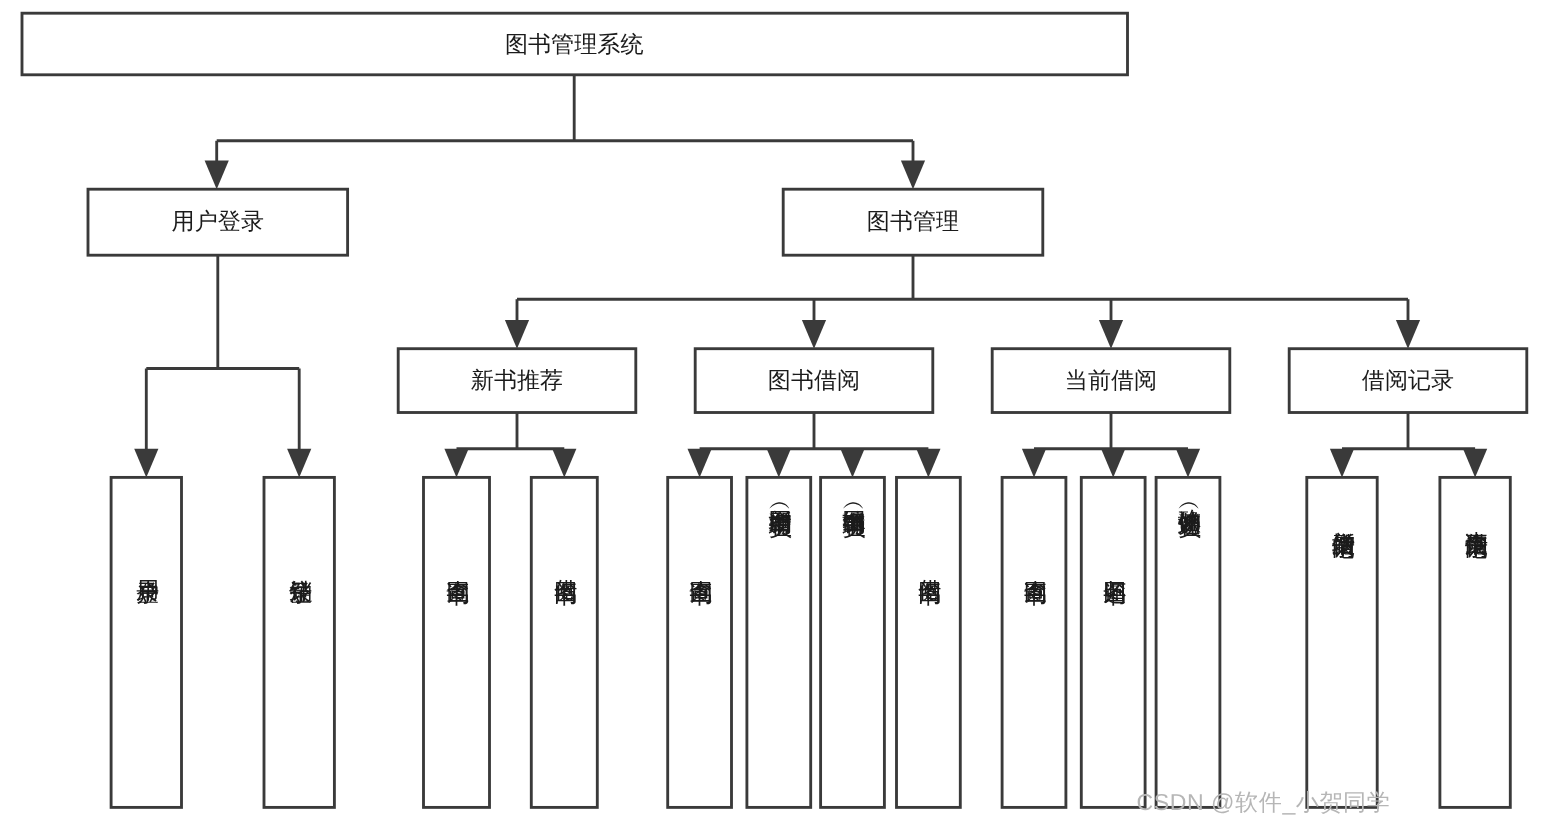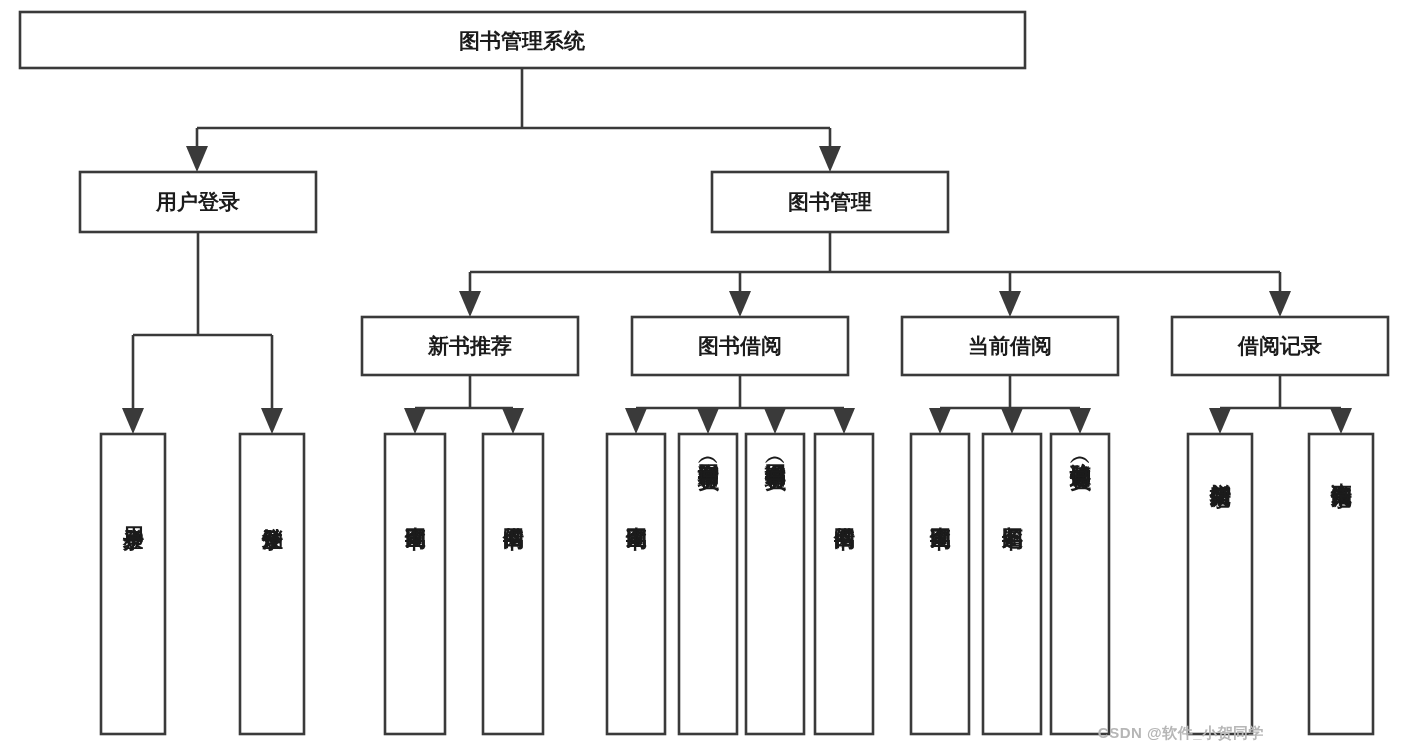--- a/index.html
+++ b/index.html
@@ -12,21 +12,20 @@
     width: 1405px;
     height: 747px;
     font-family: "Liberation Sans", "DejaVu Sans", sans-serif;
     overflow: hidden;
     position: relative;
   }
   #diagram-root {
     position: relative;
     width: 1272px;
     height: 747px;
-    font-weight: bold;
   }
   svg#diagram-svg {
     position: absolute;
     left: 0;
     top: 0;
     width: 1405px;
     height: 747px;
     display: block;
   }
   .node-box {
@@ -66,21 +65,21 @@
     display: flex;
     align-items: flex-start;
     justify-content: center;
     pointer-events: none;
   }
   .watermark {
     position: absolute;
     right: 8px;
     bottom: 4px;
     font-family: "Liberation Sans", "DejaVu Sans", sans-serif;
-    font-size: 15px;
+    font-size: 21px;
     color: #b6b6b6;
     letter-spacing: 0.5px;
     user-select: none;
   }
 </style>
 </head>
 <body>
 
 <div id="diagram-root">
 

